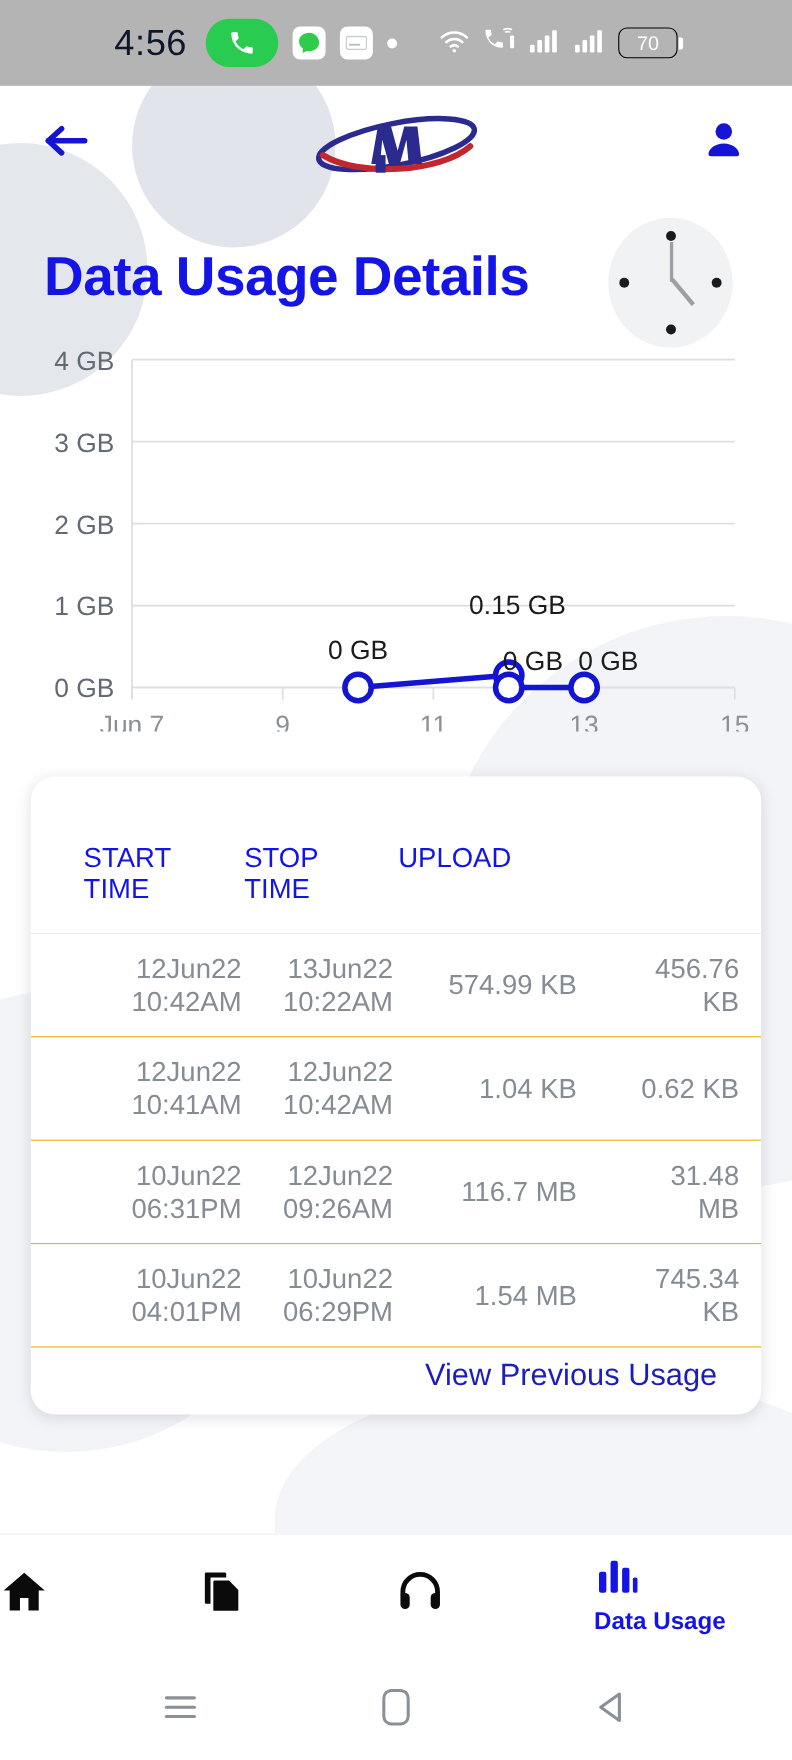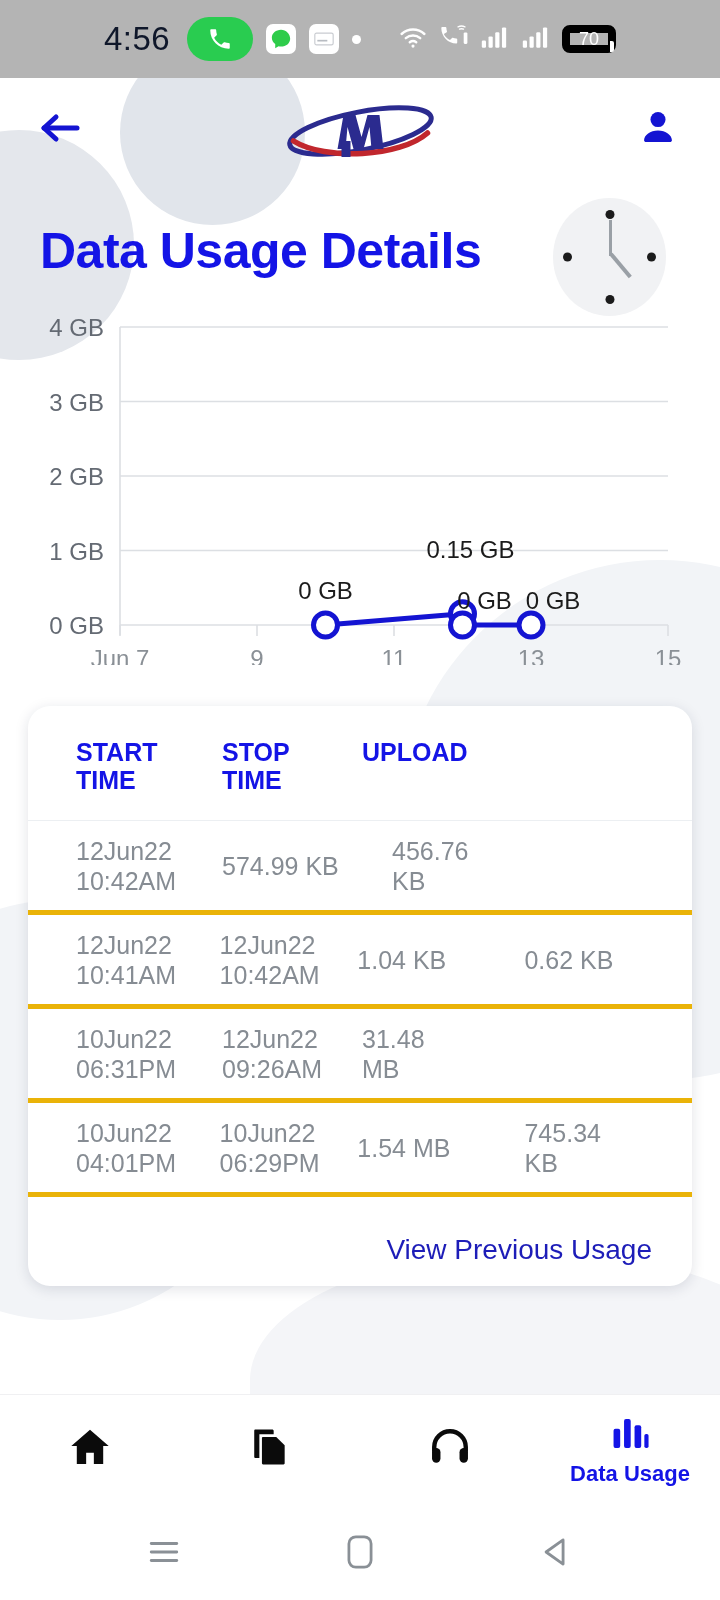--- a/index.html
+++ b/index.html
@@ -21,21 +21,21 @@
   .sb-call-pill{
     width:66px; height:44px; background:#29cc50; border-radius:22px;
     display:flex; align-items:center; justify-content:center;
   }
   .sb-sq{ width:30px;height:30px;border-radius:7px;display:flex;align-items:center;justify-content:center;}
   .sb-sq.green{ background:#ffffff; }
   .sb-sq.white{ background:#ffffff; }
   .sb-dot{ width:9px;height:9px;border-radius:50%;background:#fff; }
   .sb-right{ display:flex; align-items:center; gap:11px; margin-left:24px; }
   .sb-batt{
-    width:54px;height:28px;border:8px solid #000000;border-radius:8px;
+    width:54px;height:28px;border:1px solid #000000;border-radius:8px;
     display:flex;align-items:center;justify-content:center;color:#fff;font-size:18px;
     position:relative;
   }
   .sb-batt::after{content:"";position:absolute;right:-6px;top:8px;width:4px;height:11px;background:#fff;border-radius:0 2px 2px 0;}
 
   
   .blob{ position:absolute; background:#e4e7ec; border-radius:50%; z-index:0; }
   .blob-a{ left:-96px; top:130px; width:230px; height:230px; }
   .blob-b{ left:120px; top:40px;  width:185px; height:185px; background:#e1e5eb;}
   .blob-c{ left:-150px; top:900px; width:420px; height:420px; background:#f2f4f7; }
@@ -79,44 +79,44 @@
   
   .card{
     position:absolute; left:28px; top:706px; width:664px; height:580px;
     background:#fff; border-radius:22px; z-index:12;
     box-shadow:0 3px 14px rgba(20,30,60,.13);
   }
   .thead{
     display:flex; align-items:flex-start; padding:32px 20px 26px 48px;
     border-bottom:1px solid #eceff2;
   }
-  .th{ color:#1414e6; font-weight:bold; font-size:25px; line-height:1.12; text-transform:uppercase;}
+  .th{ color:#1414e6; font-weight:normal; font-size:25px; line-height:1.12; text-transform:uppercase;margin-top:28px;}
   .c1{ width:146px; }
   .c2{ width:140px; }
   .c3{ width:170px; }
   .c4{ width:150px; }
   .trow{
     display:flex; align-items:center; padding:0 20px 0 48px;
-    height:94px; border-bottom:5px solid #eab308;
+    height:94px; border-bottom:1px solid #eab308;text-align:right;
   }
   .trow:last-of-type{ border-bottom:none; }
   .td{ color:#868c93; font-size:25px; line-height:1.2; }
   .td .l2{ display:block; }
   .view-prev{
     position:absolute; right:40px; bottom:20px;
     color:#1d1db8; font-size:28px; cursor:pointer;
   }
 
   
   .bottomnav{
     position:absolute; left:0; bottom:96px; width:720px; height:110px;
     background:#fff; display:flex; align-items:center; z-index:30;
     border-top:1px solid #f0f0f2;
   }
-  .navitem{ flex:1; display:flex; flex-direction:column; align-items:center; justify-content:center; gap:6px; cursor:pointer;}
+  .navitem{ flex:1; display:flex; flex-direction:column; align-items:flex-start; justify-content:center; gap:6px; cursor:pointer;}
   .navitem .nlabel{ font-size:22px; font-weight:bold; color:#1414e6; }
 
   
   .sysnav{
     position:absolute; left:0; bottom:0; width:720px; height:96px;
     background:#fff; display:flex; align-items:center; justify-content:center; gap:150px; z-index:35;
   }
   .sysbtn{ width:46px;height:46px; display:flex;align-items:center;justify-content:center; cursor:pointer;}
 </style>
 </head>
@@ -276,20 +276,24 @@
         <span>TIME</span>
       </div>
       <div class="th c4">UPLOAD</div>
     </div>
 
     <div class="trow">
       <div class="td c1">
         <span>12Jun22</span>
         <span class="l2">10:42AM</span>
       </div>
+      <div class="td c2">
+        <span>13Jun22</span>
+        <span class="l2">10:22AM</span>
+      </div>
       <div class="td c3">574.99 KB</div>
       <div class="td c4">
         <span>456.76</span>
         <span class="l2">KB</span>
       </div>
     </div>
 
     <div class="trow">
       <div class="td c1">
         <span>12Jun22</span>
@@ -305,20 +309,21 @@
 
     <div class="trow">
       <div class="td c1">
         <span>10Jun22</span>
         <span class="l2">06:31PM</span>
       </div>
       <div class="td c2">
         <span>12Jun22</span>
         <span class="l2">09:26AM</span>
       </div>
+      <div class="td c3">116.7 MB</div>
       <div class="td c4">
         <span>31.48</span>
         <span class="l2">MB</span>
       </div>
     </div>
 
     <div class="trow">
       <div class="td c1">
         <span>10Jun22</span>
         <span class="l2">04:01PM</span>

